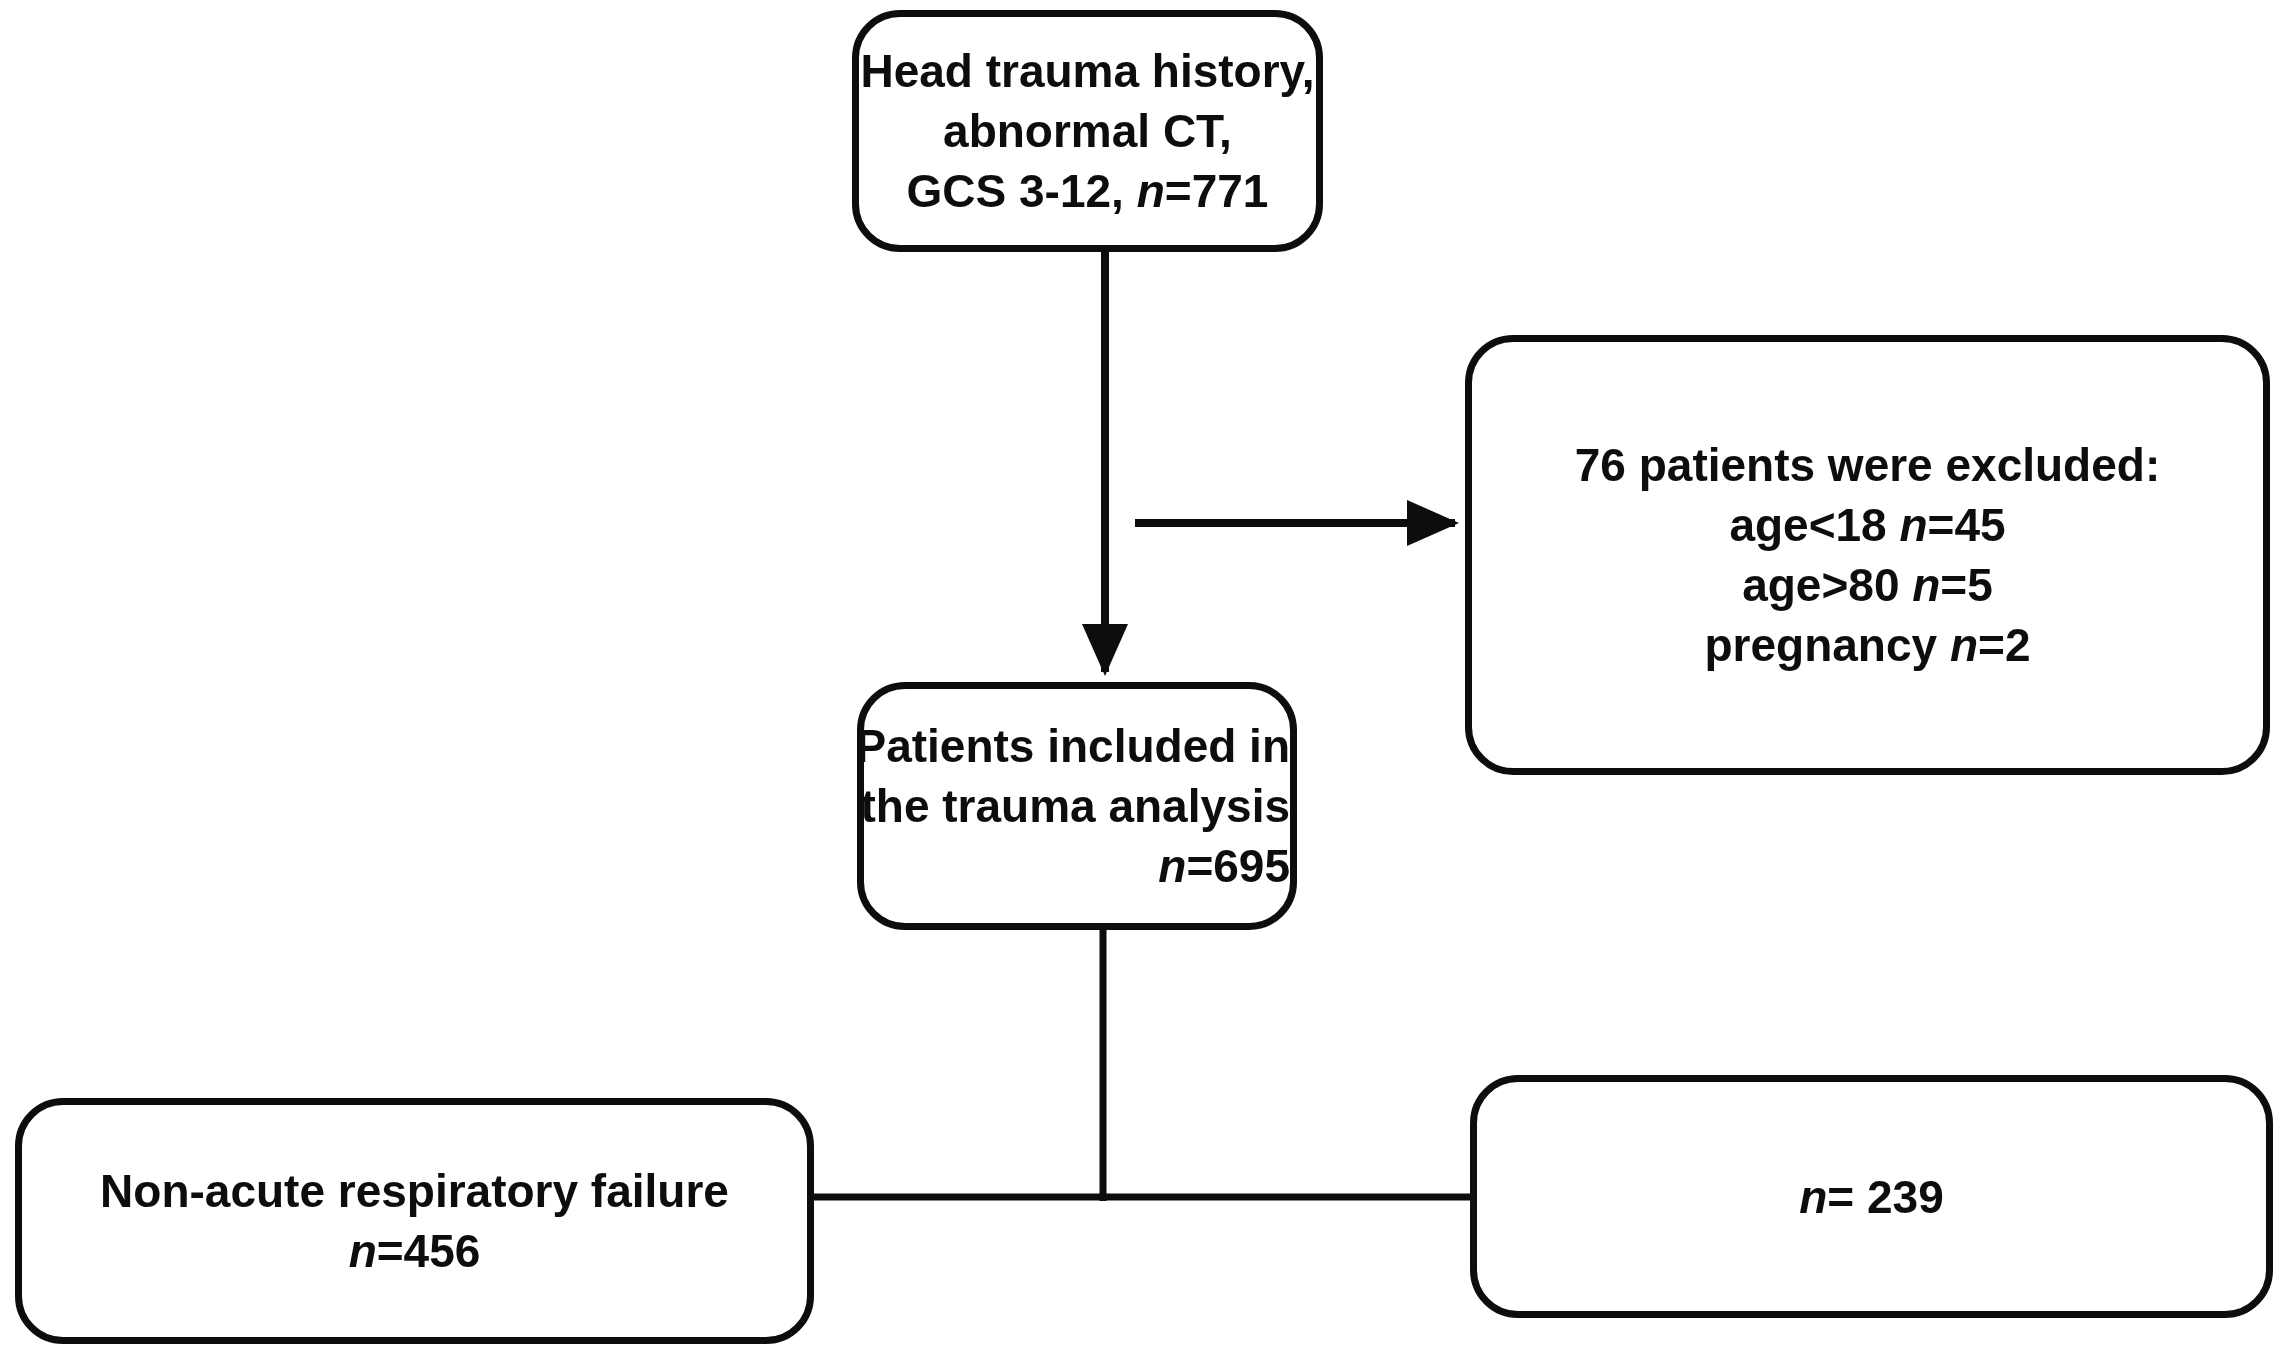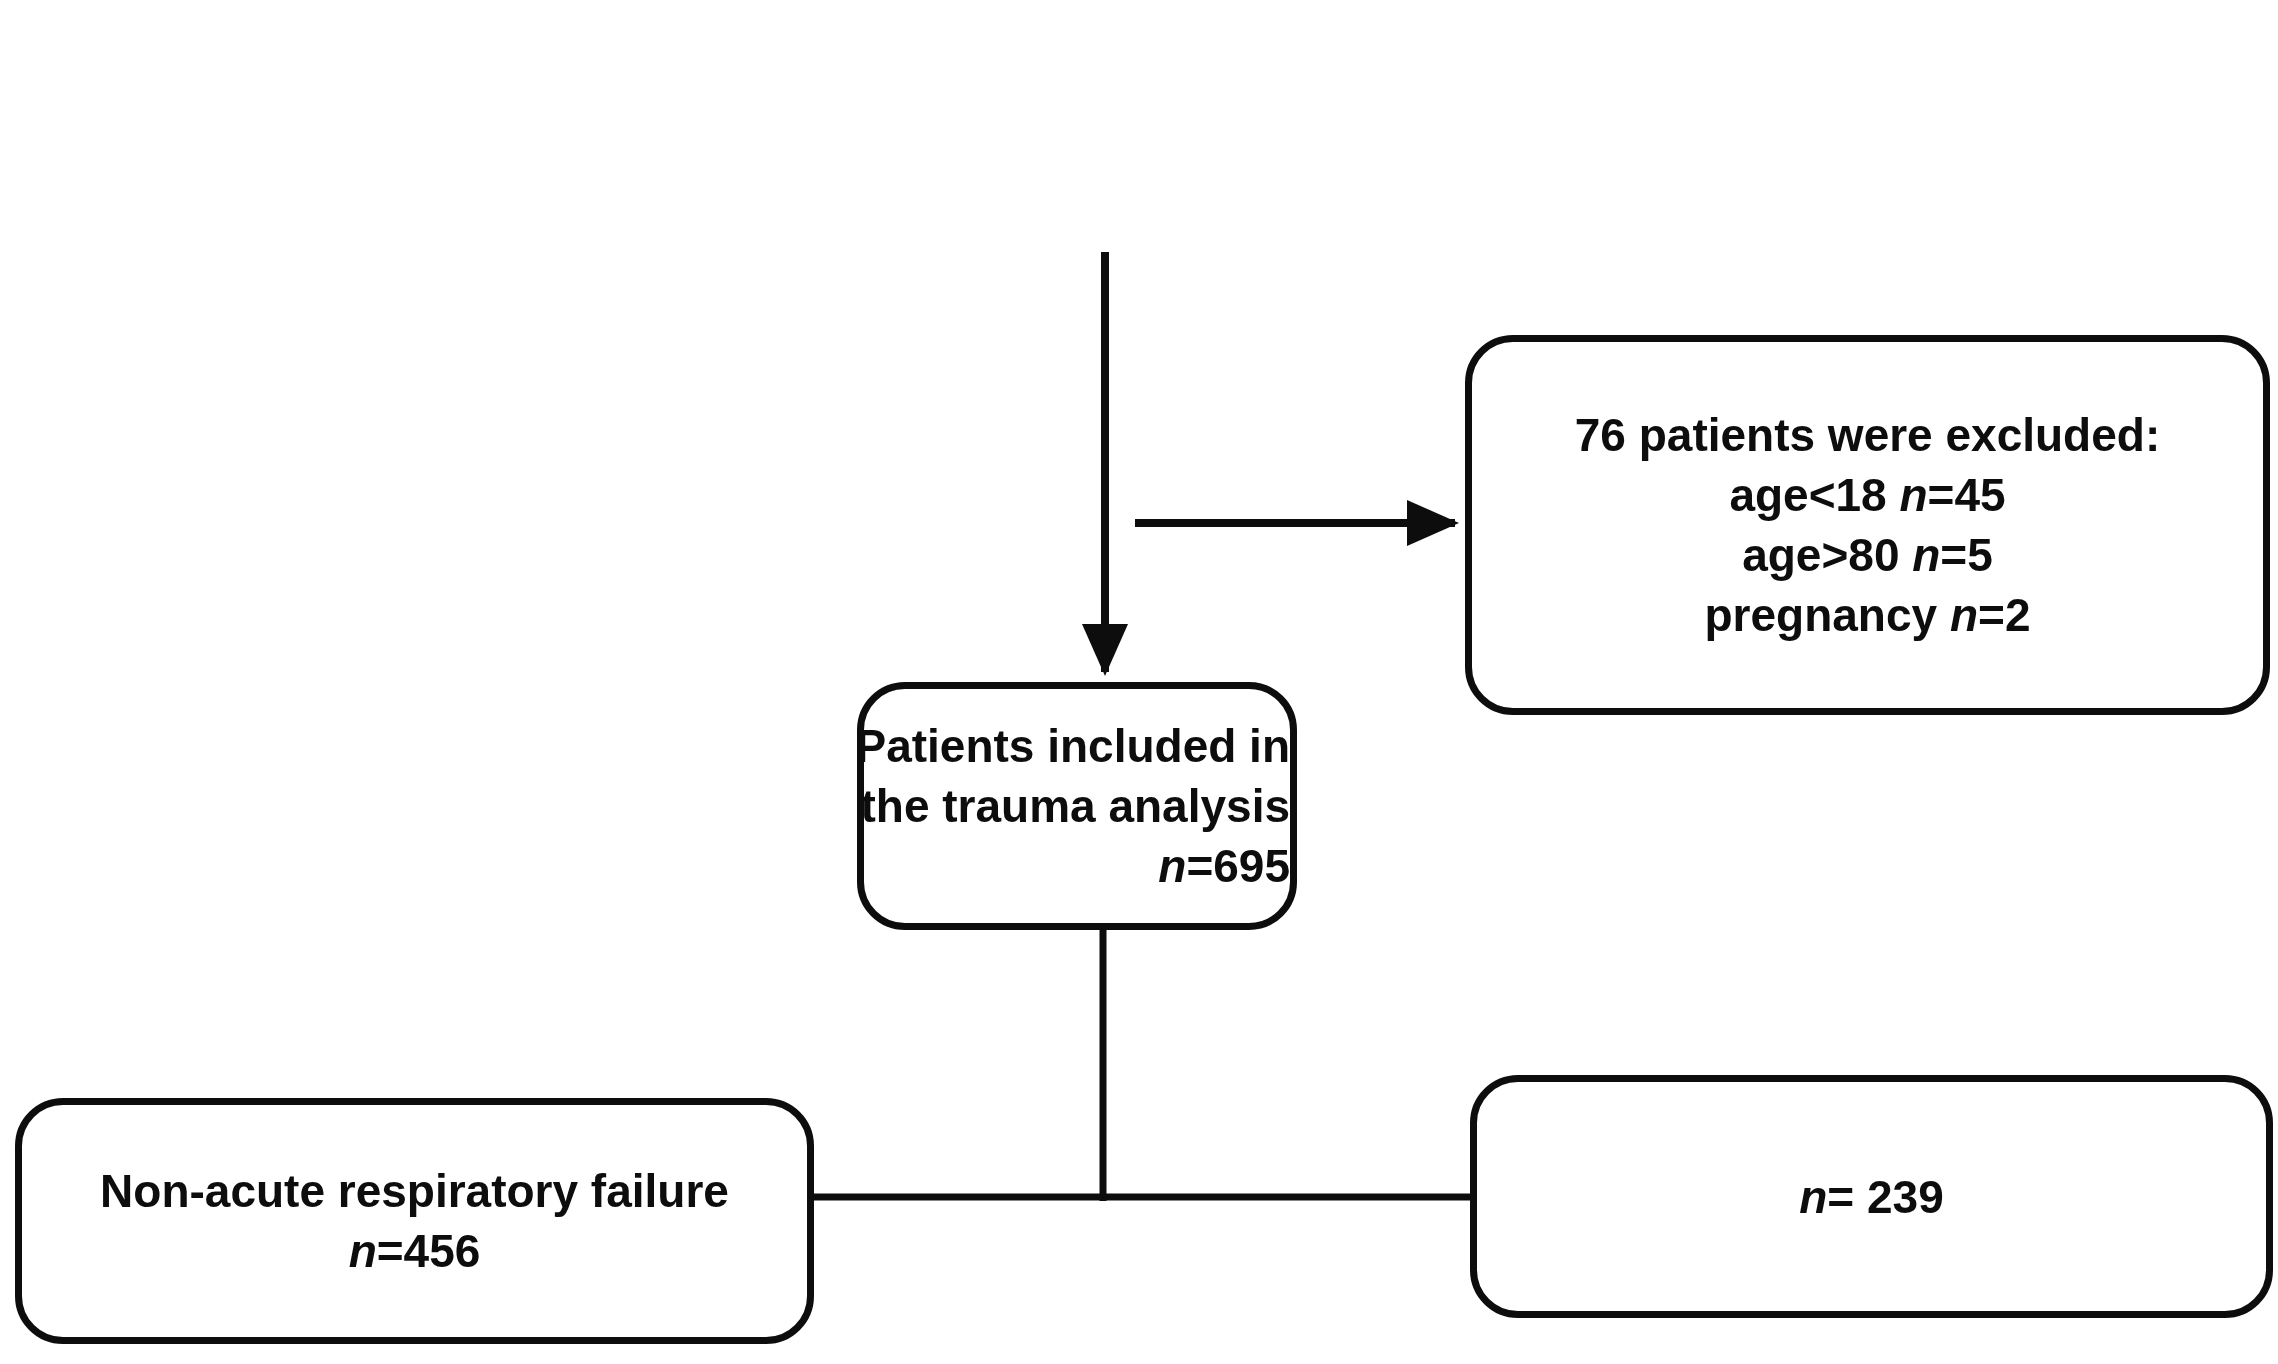--- a/index.html
+++ b/index.html
@@ -24,21 +24,21 @@
     border:7px solid var(--ink);
     border-radius:48px;
     display:flex; flex-direction:column;
     justify-content:center; align-items:center;
     text-align:center;
     font-size:46px; line-height:60px;
   }
   .node .line { white-space:nowrap; }
   .node em { font-style:italic; font-weight:bold; }
   #box-head-trauma { left:852px; top:10px;   width:471px; height:242px; }
-  #box-excluded    { left:1465px; top:335px; width:805px; height:380px;justify-content:center; }
+  #box-excluded    { left:1465px; top:335px; width:805px; height:440px;justify-content:center; }
   #box-included    { left:857px; top:682px;  width:440px; height:248px;align-items:flex-end; }
   #box-non-arf     { left:15px;  top:1098px; width:799px; height:246px; }
   #box-arf         { left:1470px; top:1075px; width:803px; height:243px; }
 </style>
 </head>
 <body>
 
 <div class="canvas">
 
   <svg class="connectors" viewBox="0 0 2278 1364" xmlns="http://www.w3.org/2000/svg" aria-hidden="true">
@@ -46,20 +46,25 @@
       <marker id="arrowhead" markerUnits="userSpaceOnUse" markerWidth="52" markerHeight="46" viewBox="0 0 52 46" refX="48" refY="23" orient="auto">
         <path d="M0,0 L52,23 L0,46 Z" fill="currentColor"></path>
       </marker>
     </defs>
     <line x1="1105" y1="252" x2="1105" y2="672" stroke="currentColor" stroke-width="8" marker-end="url(#arrowhead)"></line>
     <line x1="1135" y1="523" x2="1455" y2="523" stroke="currentColor" stroke-width="8" marker-end="url(#arrowhead)"></line>
     <line x1="1103" y1="928" x2="1103" y2="1201" stroke="currentColor" stroke-width="7"></line>
     <line x1="738" y1="1197" x2="1472" y2="1197" stroke="currentColor" stroke-width="7"></line>
   </svg>
 
+  <div class="node" id="box-head-trauma">
+      <div class="line"><span>Head trauma history,</span></div>
+      <div class="line"><span>abnormal CT,</span></div>
+      <div class="line"><span>GCS 3-12, </span><em>n</em><span>=771</span></div>
+    </div>
 
   <div class="node" id="box-excluded">
       <div class="line"><span>76 patients were excluded:</span></div>
       <div class="line"><span>age&lt;18 </span><em>n</em><span>=45</span></div>
       <div class="line"><span>age&gt;80 </span><em>n</em><span>=5</span></div>
       <div class="line"><span>pregnancy </span><em>n</em><span>=2</span></div>
     </div>
 
   <div class="node" id="box-included">
       <div class="line"><span>Patients included in</span></div>

